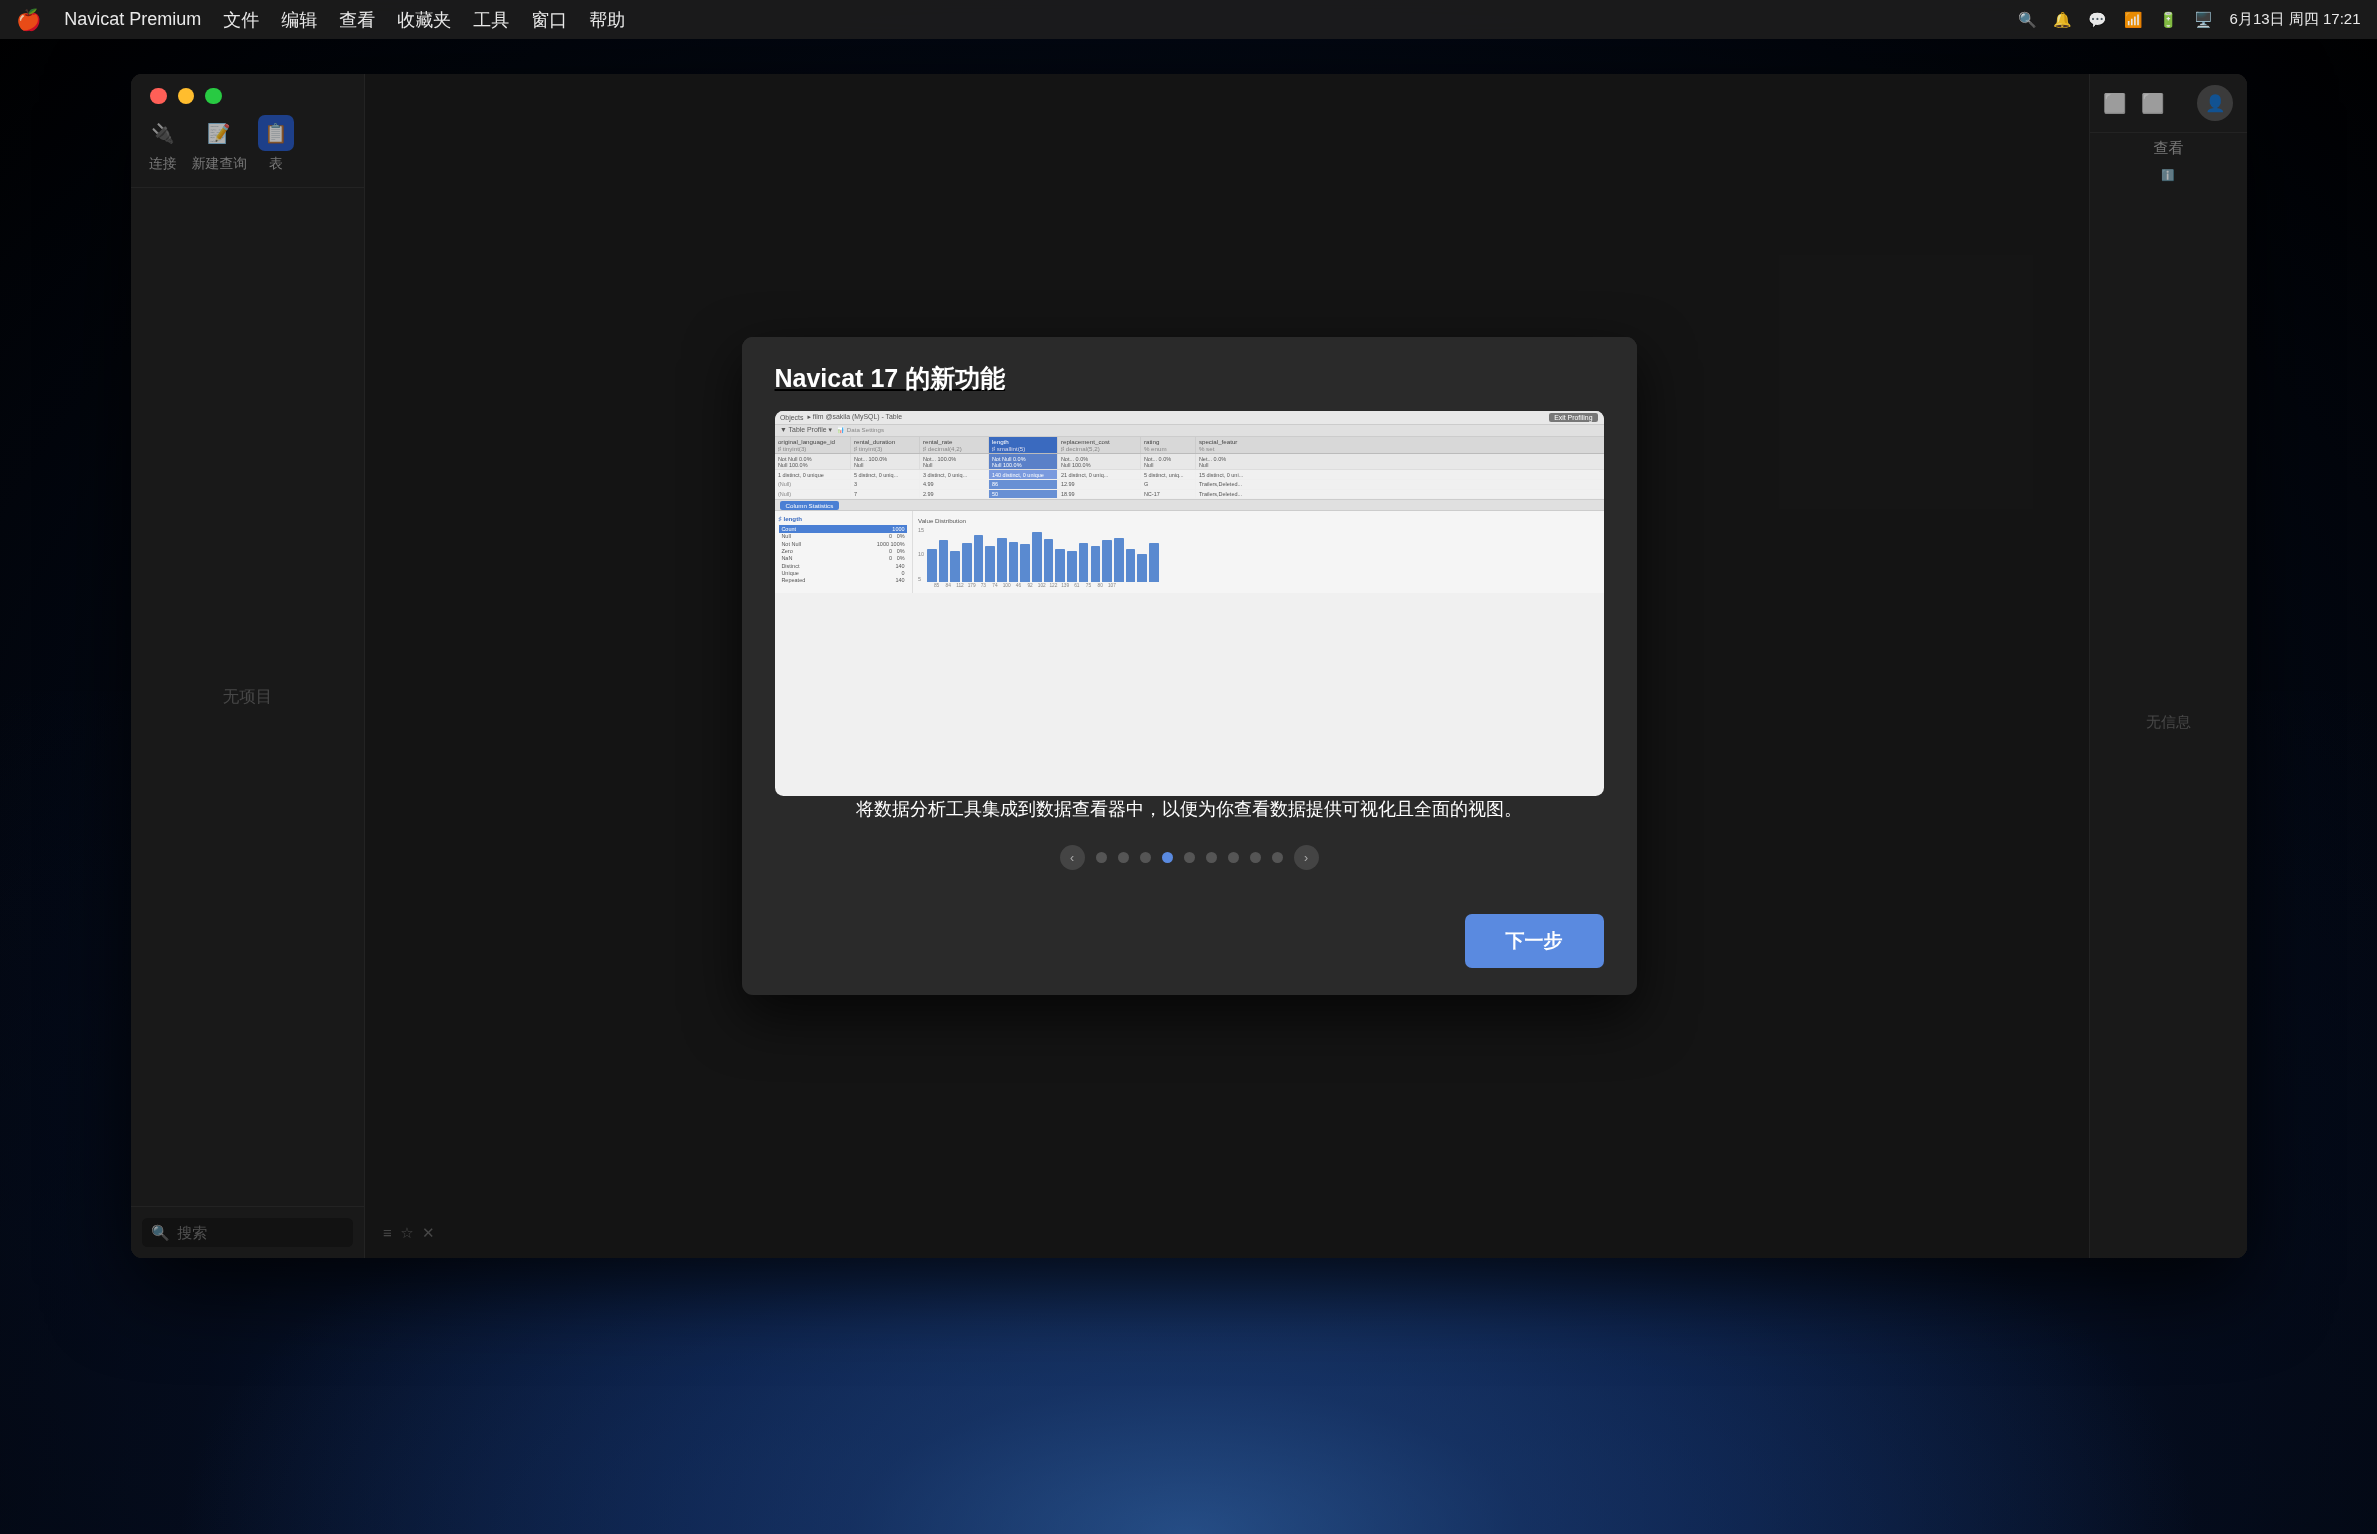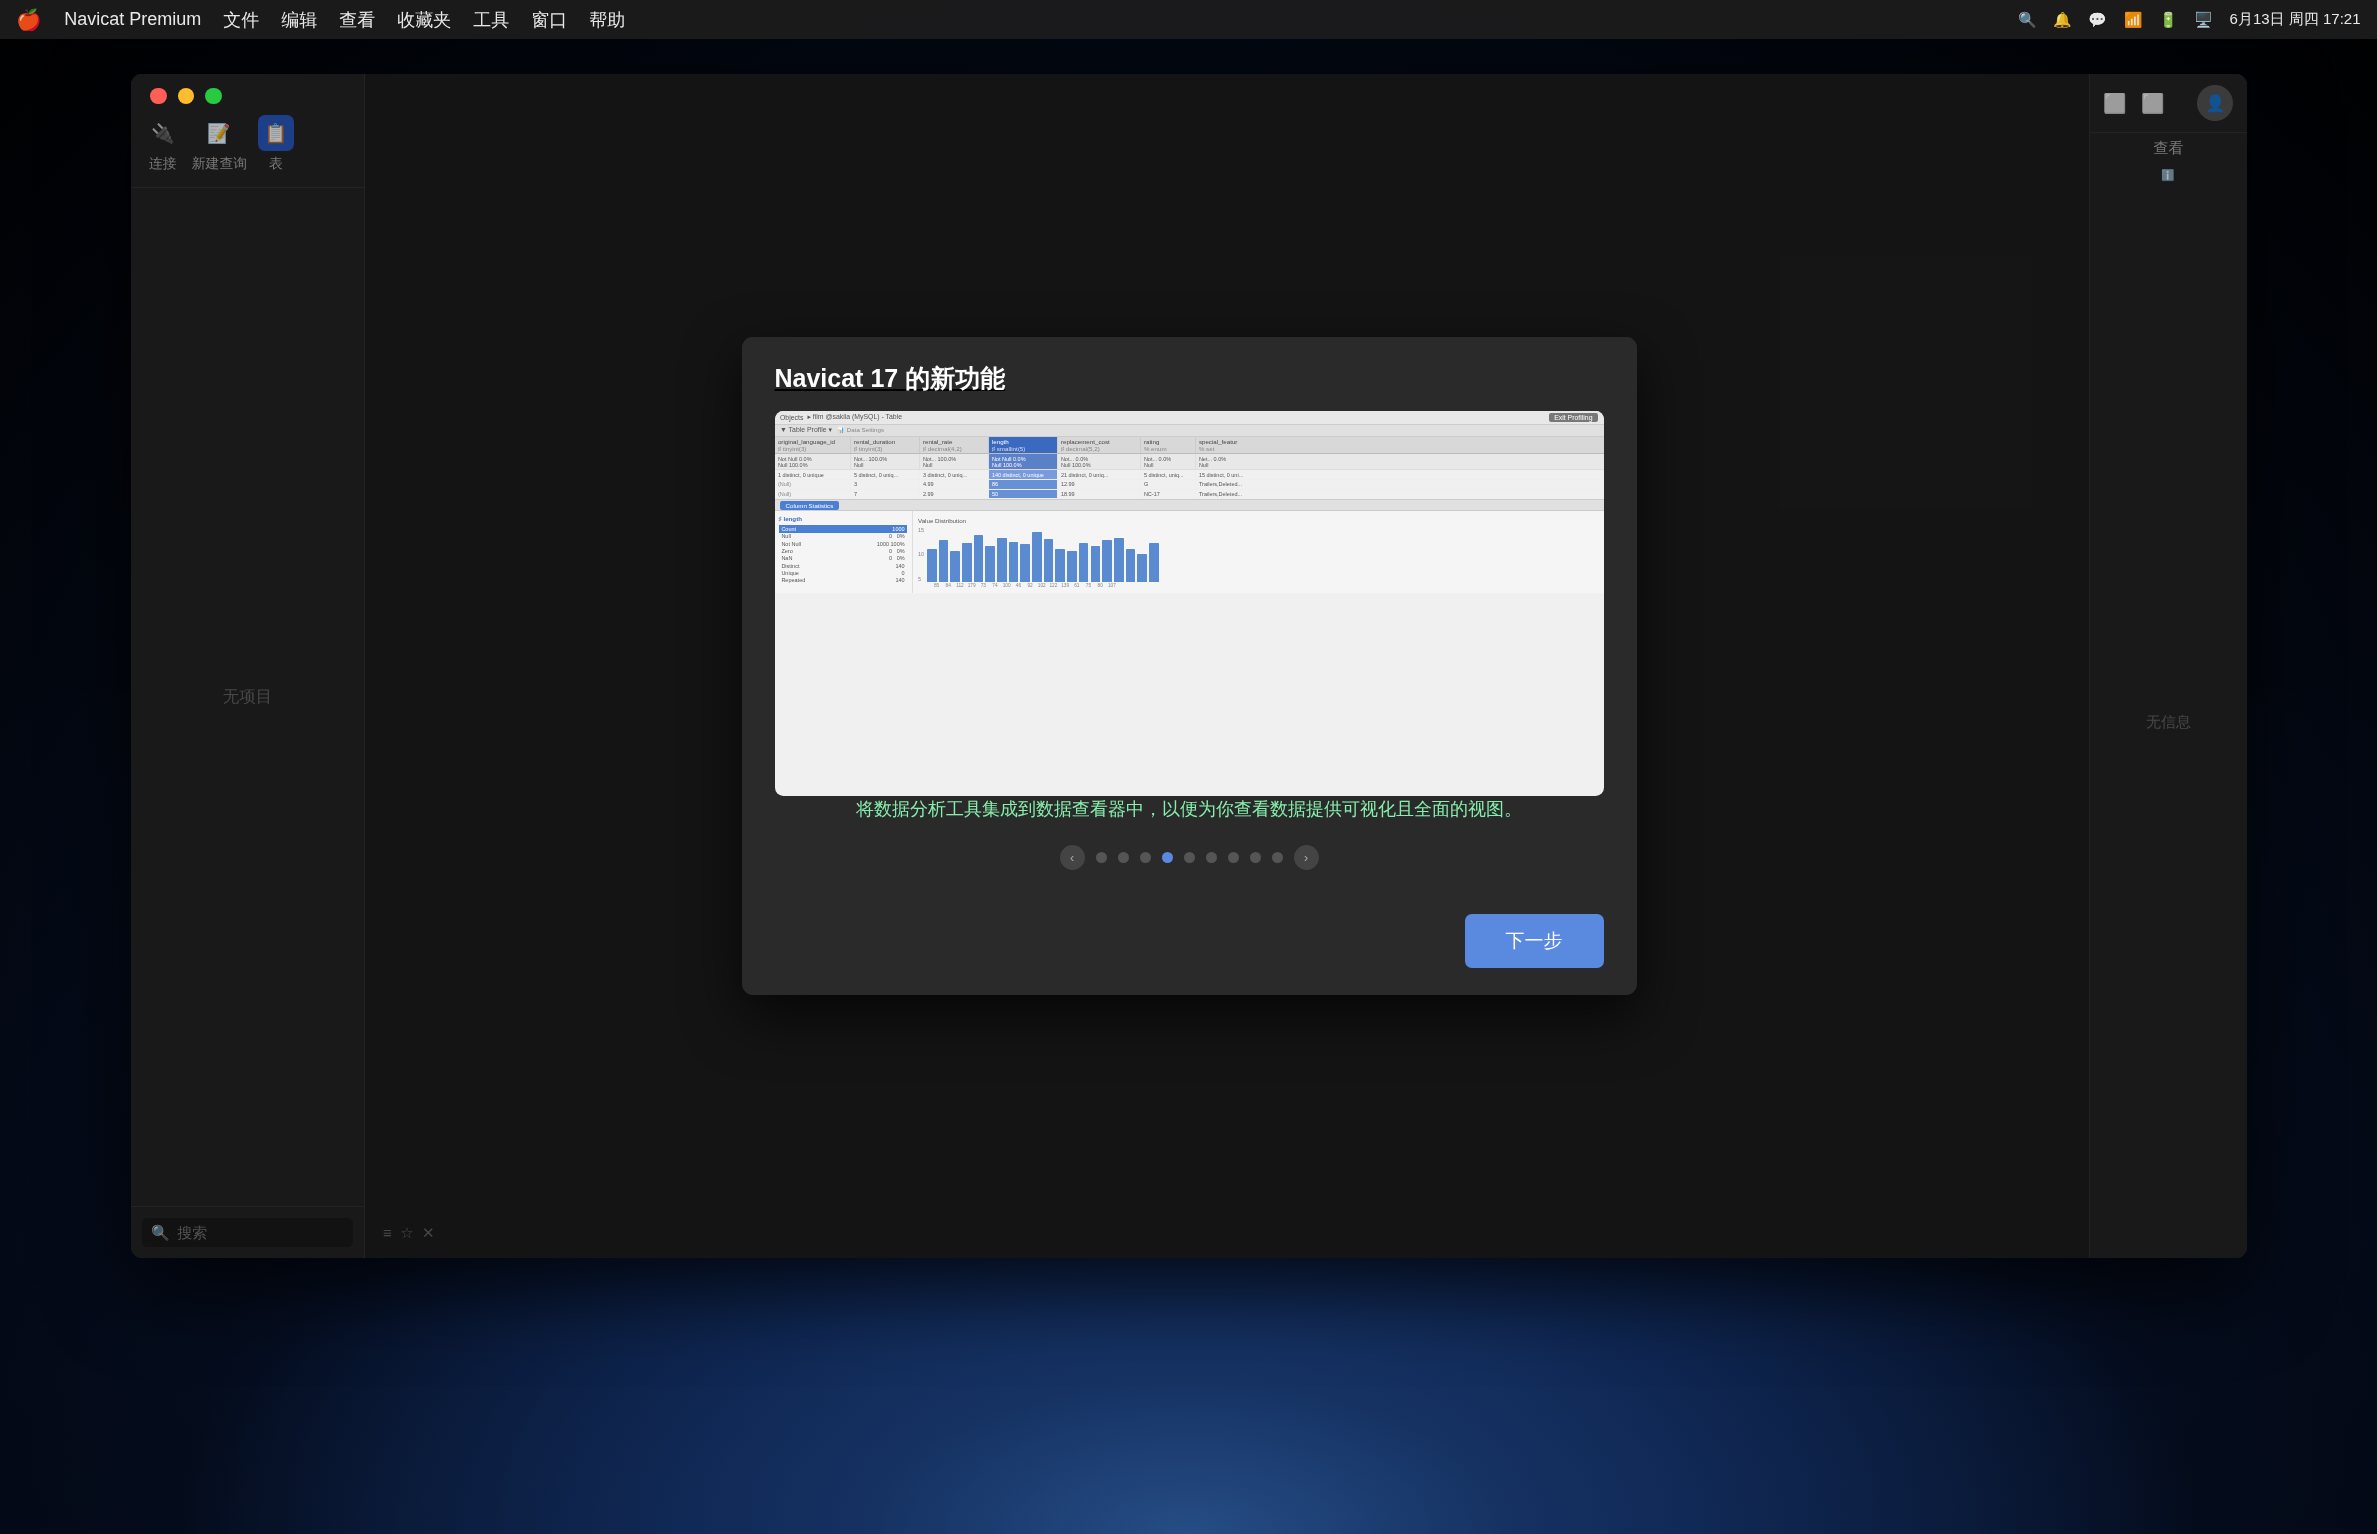--- a/index.html
+++ b/index.html
@@ -294,21 +294,21 @@
     
     .modal-body-title {
       font-size: 29px;
       font-weight: 600;
       color: #fff;
       text-align: center;
       padding: 22px 0 11px;
     }
     .modal-body-desc {
       font-size: 18px;
-      color: #86efac;
+      color: #ffffff;
       text-align: center;
       line-height: 1.5;
       padding-bottom: 22px;
     }
     .modal-dots {
       display: flex;
       align-items: center;
       justify-content: center;
       gap: 11px;
       padding-bottom: 22px;
@@ -339,21 +339,21 @@
       padding: 0 33px 27.5px;
     }
     .next-btn {
       background: #5a8ae0;
       color: #fff;
       border: none;
       border-radius: 6.9px;
       padding: 13.8px 41px;
       font-size: 19px;
       cursor: pointer;
-      font-weight: 400;
+      font-weight: 700;
     }
   </style>
 </head>
 <body>
 
 <div class="macos-bg"></div>
 
 <div class="menubar">
   <span class="menubar-item menubar-apple">🍎</span>
   <span class="menubar-item" style="font-weight:400;">Navicat Premium</span>

